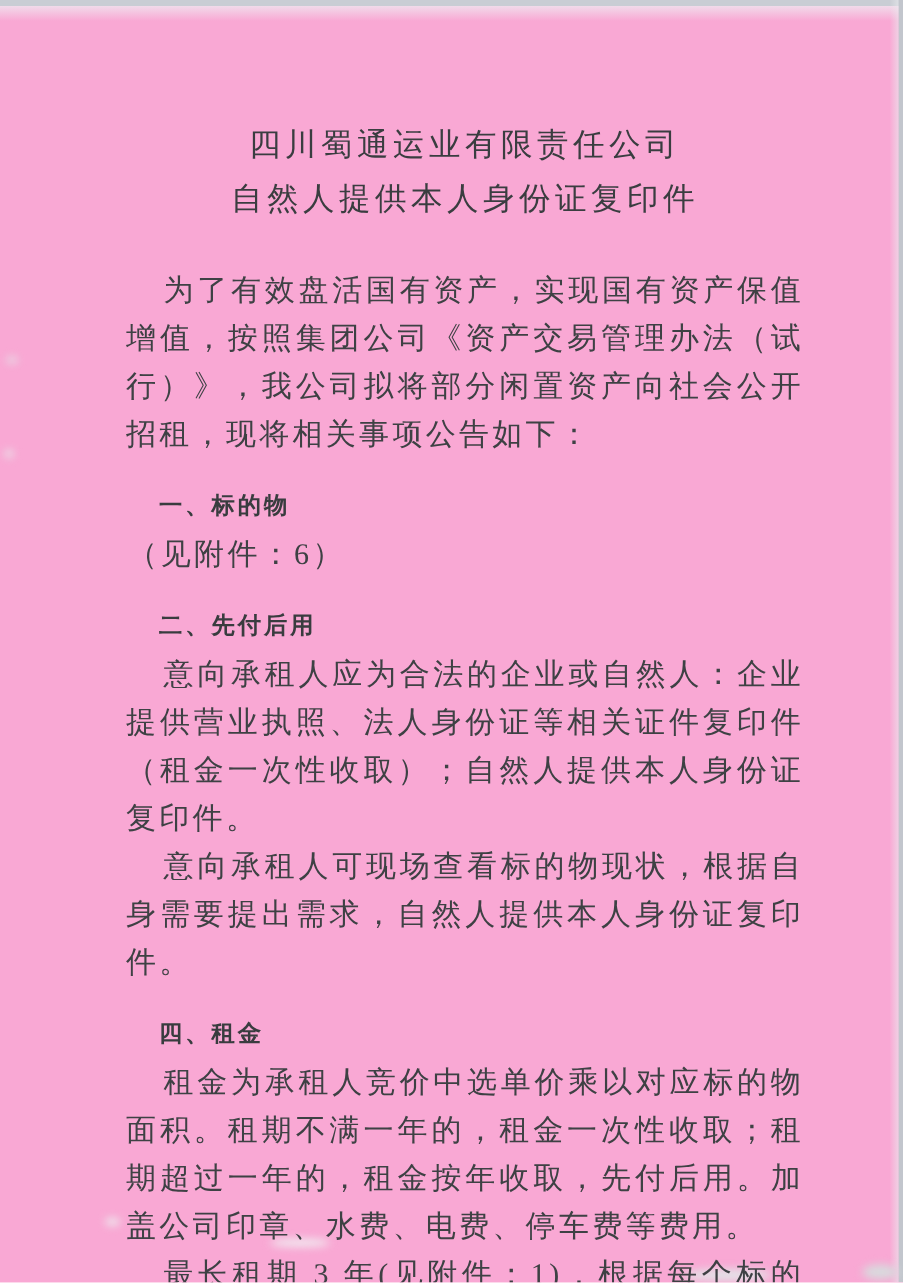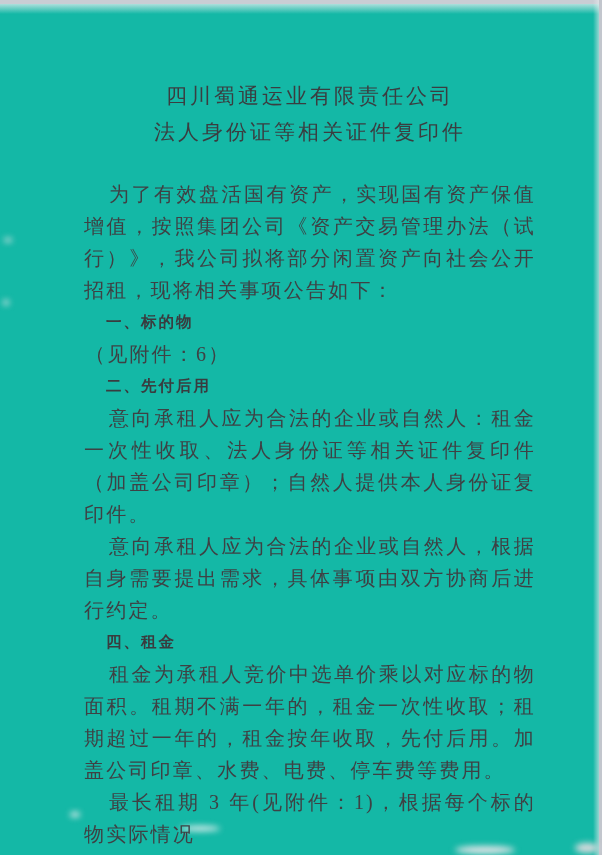--- a/index.html
+++ b/index.html
@@ -1,20 +1,20 @@
 <!DOCTYPE html>
 <html><head>
 <meta charset="utf-8">
 <style>
   html, body { margin: 0; padding: 0; background: #ffffff; }
   .page {
     position: relative;
     width: 602px;
     height: 855px;
-    background: #14b8a6;
+    background: #f9a8d4;
     overflow: hidden;
     font-family: "Liberation Serif", serif;
   }
   
   .edge-top {
     position: absolute; top: 0; left: 0; right: 0; height: 4px;
     background: #c9cdd4;
   }
   .edge-top-fade {
     position: absolute; top: 4px; left: 0; right: 0; height: 10px;
@@ -66,20 +66,21 @@
   }
   .indent { text-indent: 25px; }
   .no-indent { text-indent: 1px; }
   .heading {
     font-weight: bold;
     text-indent: 22px;
     letter-spacing: 2px;
     color: #393c3f;
     font-family: "Liberation Sans", sans-serif;
     font-size: 15.5px;
+    margin-top: 16px;
   }
 </style>
 </head>
 <body>
 
 <div class="page">
 
   <div class="edge-top"></div>
   <div class="edge-top-fade"></div>
   <div class="edge-right"></div>
@@ -88,34 +89,34 @@
   <div class="smudge sm2"></div>
   <div class="smudge sm3"></div>
   <div class="smudge sm4"></div>
   <div class="smudge sm5"></div>
   <div class="smudge sm6"></div>
 
   <div class="doc">
 
     <h1 class="title">
       <span class="tline">四川蜀通运业有限责任公司</span>
-      <span class="tline">法人身份证等相关证件复印件</span>
+      <span class="tline">自然人提供本人身份证复印件</span>
     </h1>
 
     <div class="content">
 
       <p class="para indent">为了有效盘活国有资产，实现国有资产保值增值，按照集团公司《资产交易管理办法（试行）》，我公司拟将部分闲置资产向社会公开招租，现将相关事项公告如下：</p>
 
       <h2 class="heading">一、标的物</h2>
       <p class="para no-indent">（见附件：6）</p>
 
       <h2 class="heading">二、先付后用</h2>
-      <p class="para indent">意向承租人应为合法的企业或自然人：租金一次性收取、法人身份证等相关证件复印件（加盖公司印章）；自然人提供本人身份证复印件。</p>
+      <p class="para indent">意向承租人应为合法的企业或自然人：企业提供营业执照、法人身份证等相关证件复印件（租金一次性收取）；自然人提供本人身份证复印件。</p>
 
-      <p class="para indent">意向承租人应为合法的企业或自然人，根据自身需要提出需求，具体事项由双方协商后进行约定。</p>
+      <p class="para indent">意向承租人可现场查看标的物现状，根据自身需要提出需求，自然人提供本人身份证复印件。</p>
 
       <h2 class="heading">四、租金</h2>
       <p class="para indent">租金为承租人竞价中选单价乘以对应标的物面积。租期不满一年的，租金一次性收取；租期超过一年的，租金按年收取，先付后用。加盖公司印章、水费、电费、停车费等费用。</p>
 
       <p class="para indent">最长租期 3 年(见附件：1)，根据每个标的物实际情况</p>
 
     </div>
   </div>
 </div>
 

